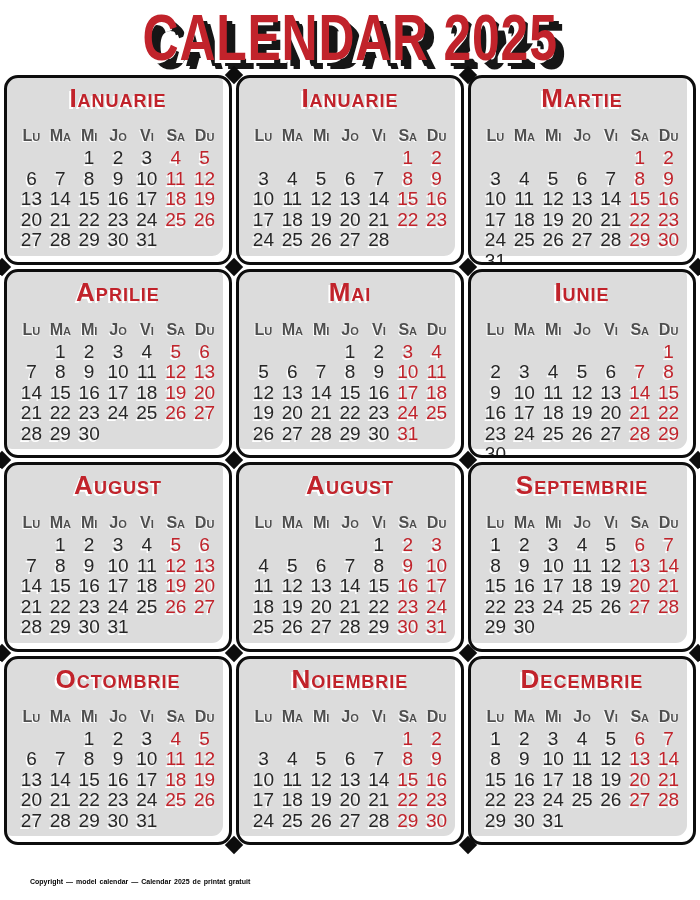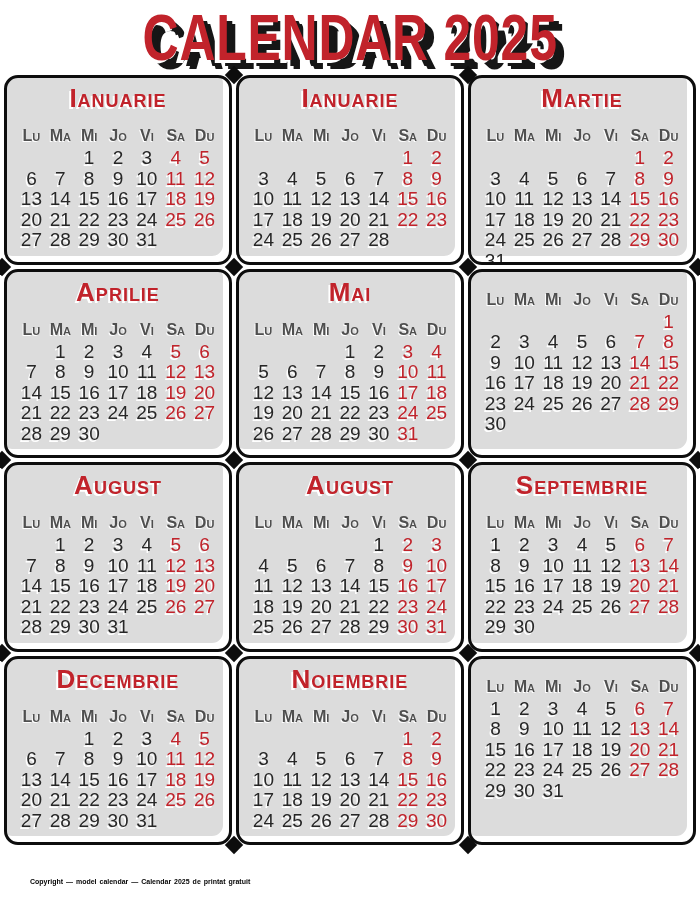--- a/index.html
+++ b/index.html
@@ -399,20 +399,21 @@
           <span class="day">28</span>
           <span class="day">29</span>
           <span class="day">30</span>
           <span class="day weekend">31</span>
           <span class="day weekend"></span>
         </div>
       </div>
   </div>
 
   <div class="month">
+    <div class="month-name">Iunie</div>
     <div class="dow-row">
         <span class="dow">Lu</span>
         <span class="dow">Ma</span>
         <span class="dow">Mi</span>
         <span class="dow">Jo</span>
         <span class="dow">Vi</span>
         <span class="dow">Sa</span>
         <span class="dow">Du</span>
       </div>
     <div class="weeks">
@@ -647,21 +648,21 @@
           <span class="day"></span>
           <span class="day"></span>
           <span class="day"></span>
           <span class="day weekend"></span>
           <span class="day weekend"></span>
         </div>
       </div>
   </div>
 
   <div class="month">
-    <div class="month-name">Decembrie</div>
+    <div class="month-name">Octombrie</div>
     <div class="dow-row">
         <span class="dow">Lu</span>
         <span class="dow">Ma</span>
         <span class="dow">Mi</span>
         <span class="dow">Jo</span>
         <span class="dow">Vi</span>
         <span class="dow">Sa</span>
         <span class="dow">Du</span>
       </div>
     <div class="weeks">
@@ -767,20 +768,21 @@
           <span class="day">26</span>
           <span class="day">27</span>
           <span class="day">28</span>
           <span class="day weekend">29</span>
           <span class="day weekend">30</span>
         </div>
       </div>
   </div>
 
   <div class="month">
+    <div class="month-name">Decembrie</div>
     <div class="dow-row">
         <span class="dow">Lu</span>
         <span class="dow">Ma</span>
         <span class="dow">Mi</span>
         <span class="dow">Jo</span>
         <span class="dow">Vi</span>
         <span class="dow">Sa</span>
         <span class="dow">Du</span>
       </div>
     <div class="weeks">

